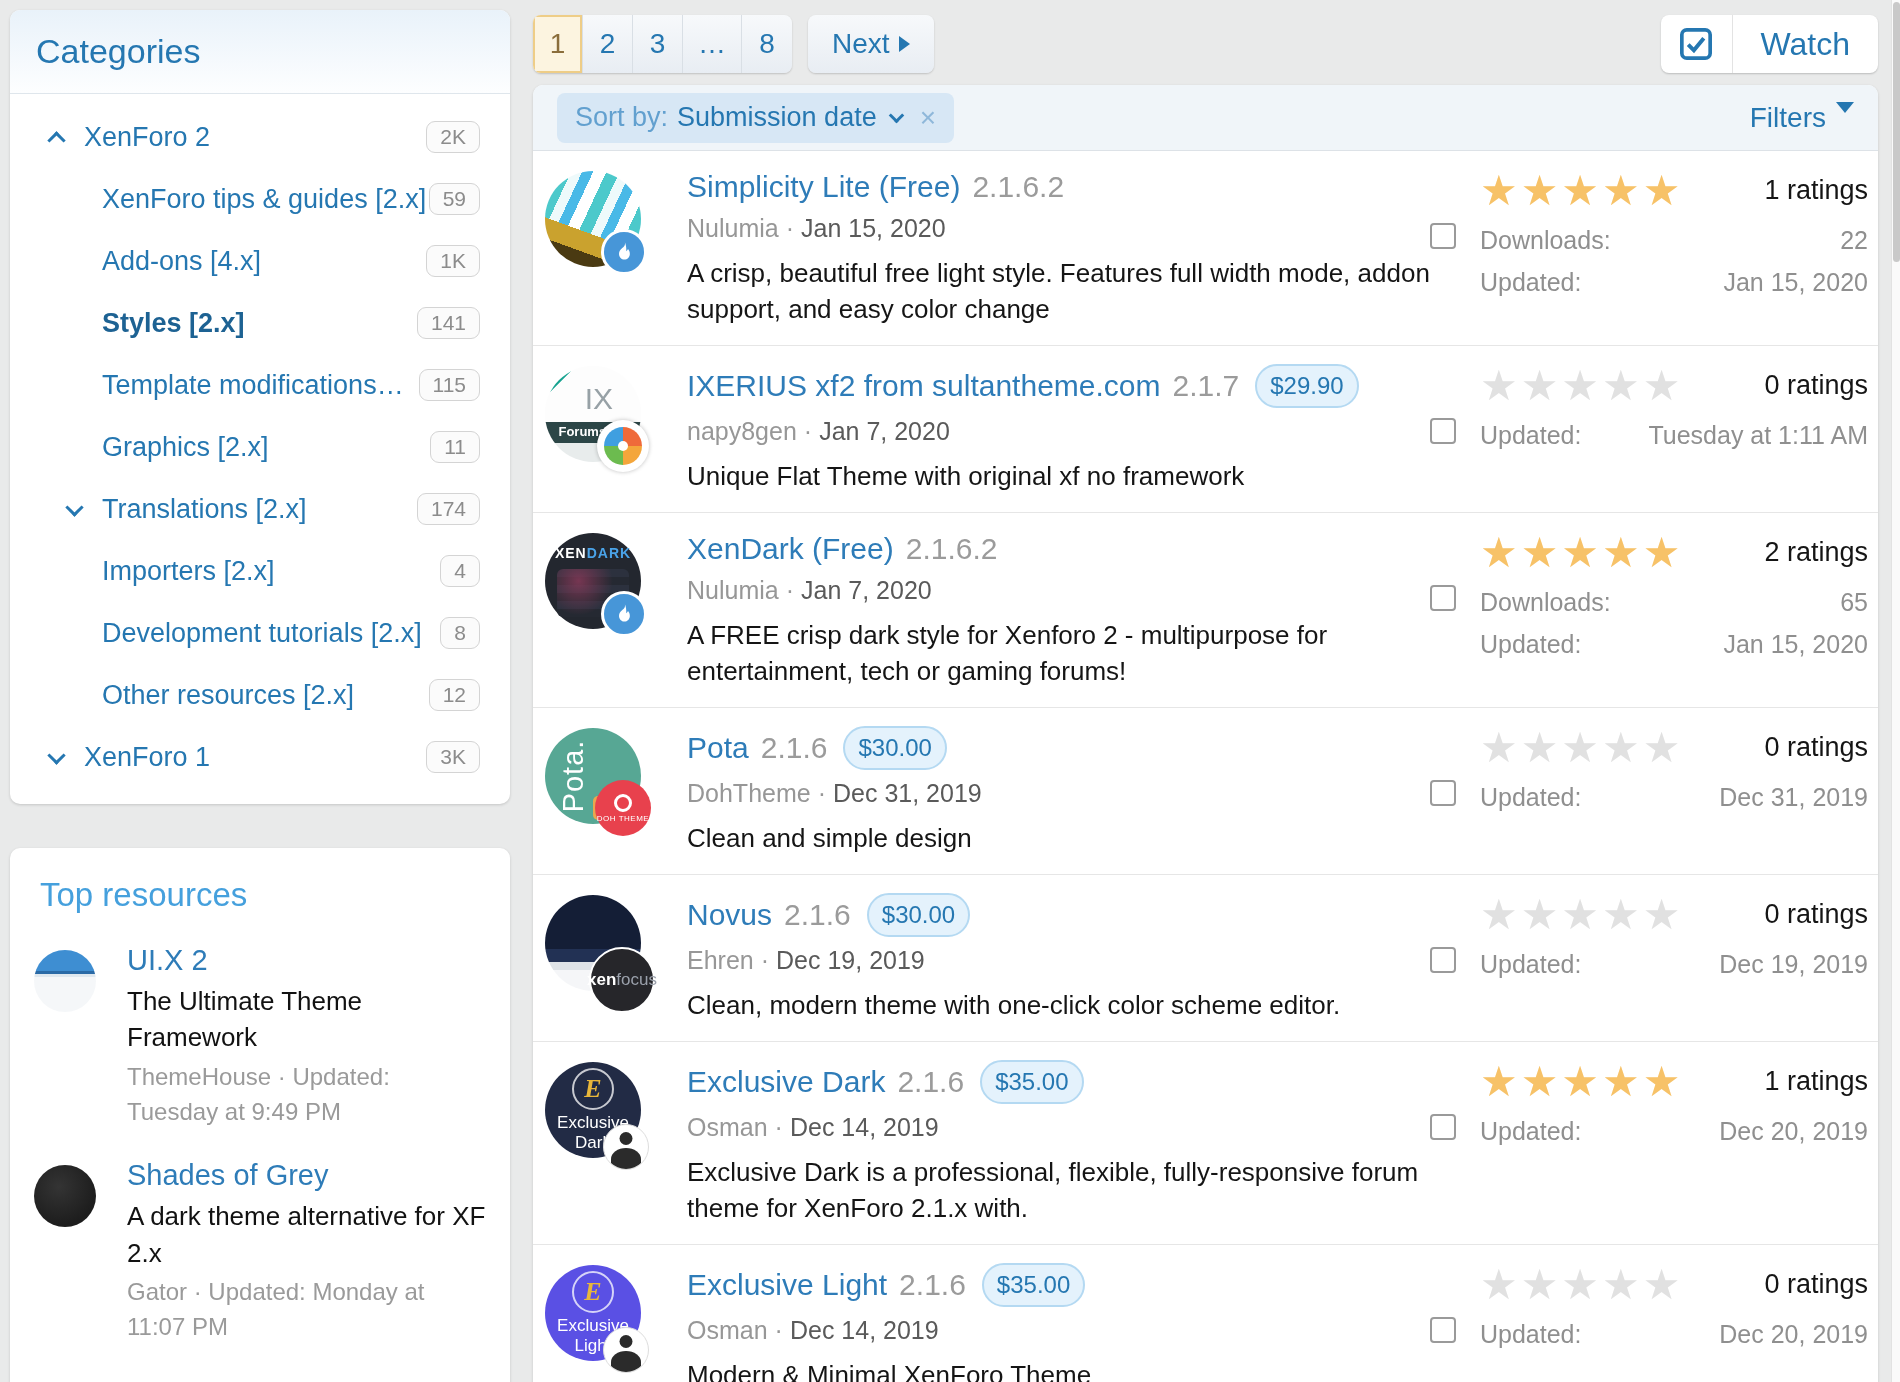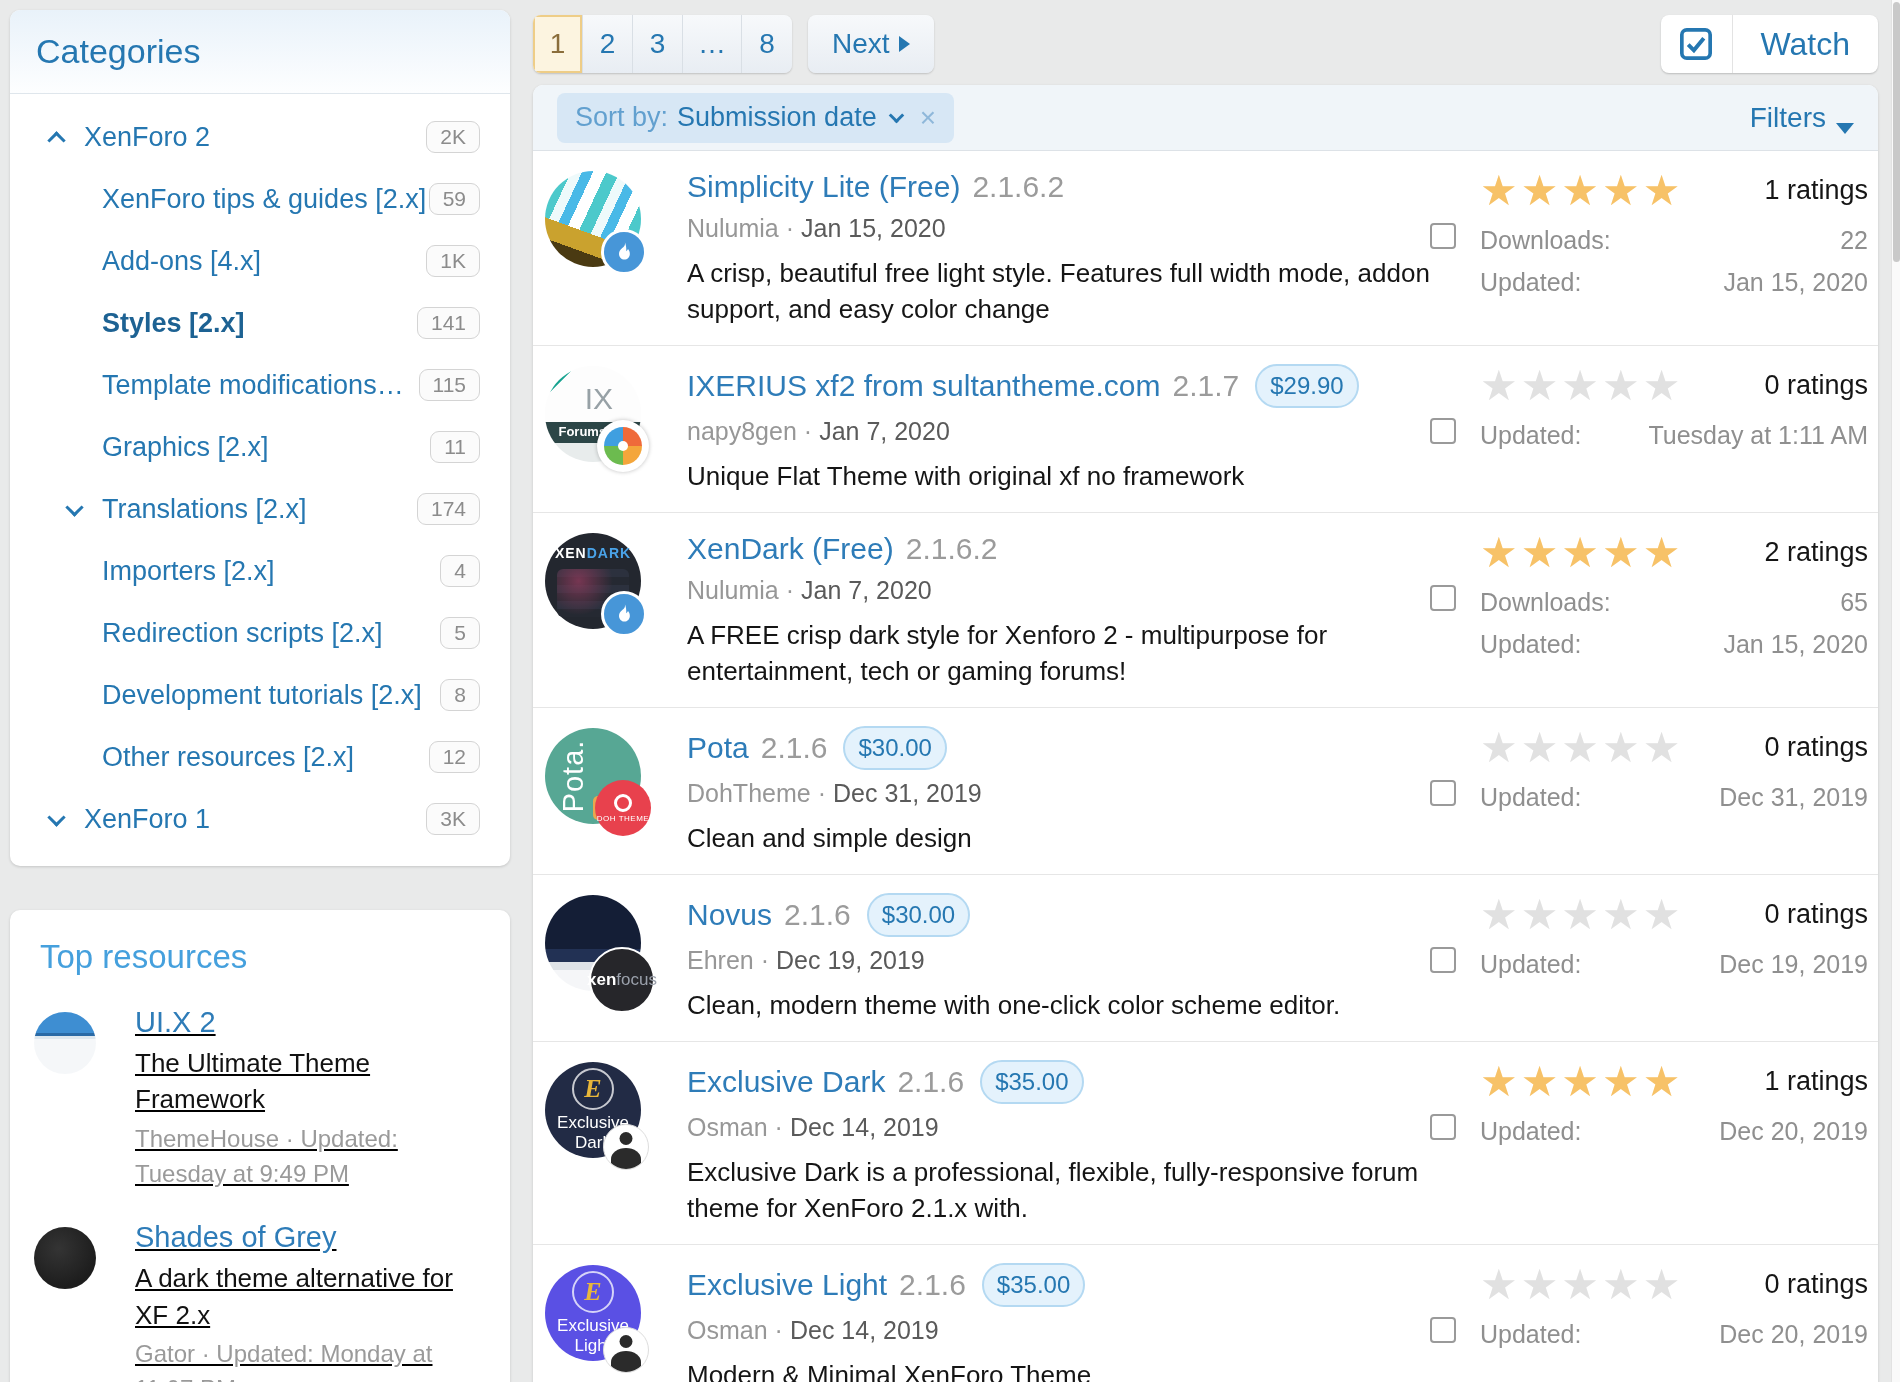--- a/index.html
+++ b/index.html
@@ -26,21 +26,21 @@
   .cat-label { white-space:nowrap; overflow:hidden; text-overflow:ellipsis; }
   .cbadge { margin-left:auto; flex:none; border:1px solid #d4d4d4; background:#fbfbfb; color:#8c8c8c;
     border-radius:9px; padding:3px 13px; font-size:21px; }
 
   .top-panel { margin-top:44px; padding:24px 24px 30px; }
   .top-title { font-size:33px; color:#45a0dd; margin:4px 0 30px 6px; }
   .top-item { display:flex; margin-bottom:30px; }
   .top-avatar { width:62px; height:62px; border-radius:50%; flex:none; margin-top:6px; }
   .tav-uix { background:linear-gradient(180deg,#3e8ed2 0 34%,#2a6aa6 34% 39%,#dfe8ef 39% 44%,#f5f7f9 44%); }
   .tav-shades { background:radial-gradient(circle at 40% 35%, #343434 0, #1d1d1d 70%); }
-  .top-body { margin-left:39px; min-width:0;text-decoration:underline; }
+  .top-body { margin-left:31px; min-width:0; }
   .top-link { font-size:29px; color:#2e7cb8; cursor:pointer; }
   .top-tagline { font-size:26px; color:#121212; margin-top:6px; line-height:1.4; }
   .top-meta { font-size:24px; color:#9a9a9a; margin-top:4px; line-height:1.45; }
 
   
   .main { position:absolute; left:533px; top:15px; width:1345px; }
   .topbar { display:flex; height:58px; align-items:stretch; }
   .pg-group { display:flex; border-radius:8px; overflow:hidden; box-shadow:0 1px 2px rgba(0,0,0,.18); }
   .pg { min-width:50px; padding:0 15px; display:flex; align-items:center; justify-content:center;
     font-size:28px; color:#2577b1; background:linear-gradient(180deg,#f7f9fb,#e8edf3);
@@ -58,21 +58,21 @@
   .watch-label { padding:0 28px; display:flex; align-items:center; color:#2577b1; font-size:32px; }
 
   .list-panel { margin-top:12px; background:#fff; border-radius:10px; box-shadow:0 1px 3px rgba(0,0,0,.16); overflow:hidden; }
   .filter-strip { height:66px; background:#f0f5f9; border-bottom:1px solid #dde2e7; display:flex; align-items:center; padding:0 24px; }
   .sort-chip { display:flex; align-items:center; background:#d7e7f5; border-radius:8px; padding:9px 18px; font-size:27px; cursor:pointer; }
   .sort-prefix { color:#62a0cf; margin-right:9px; }
   .sort-value { color:#2577b1; }
   .chev-sm { display:inline-block; width:11px; height:11px; border-right:3px solid #2577b1; border-bottom:3px solid #2577b1;
     transform:rotate(45deg); margin:-4px 4px 0 14px; }
   .sort-close { color:#8fb8da; font-size:28px; margin-left:14px; cursor:pointer; }
-  .filters-toggle { margin-left:auto; display:flex; align-items:flex-end; color:#2577b1; font-size:28px; cursor:pointer; }
+  .filters-toggle { margin-left:auto; display:flex; align-items:flex-start; color:#2577b1; font-size:28px; cursor:pointer; }
   .caret-down { width:0; height:0; border-left:9px solid transparent; border-right:9px solid transparent;
     border-top:11px solid #2577b1; margin-left:10px; }
 
   
   .res-row { display:flex; padding:18px 10px 18px 12px; border-bottom:1px solid #e6e6e6; position:relative; }
   .res-row:last-child { border-bottom:none; }
   .avatar { width:96px; height:96px; border-radius:50%; position:relative; flex:none; margin-top:2px; }
   .res-main { flex:1; margin-left:46px; min-width:0; padding-right:16px; }
   .title-line { display:flex; align-items:center; line-height:36px; }
   .res-title { font-size:30px; color:#2e7cb8; cursor:pointer; white-space:nowrap; }
@@ -204,27 +204,20 @@
     <span class="chev-slot">
             <span class="chev none"></span>
           </span>
     <span class="cat-label">Importers [2.x]</span>
     <span class="cbadge">4</span>
   </div>
         <div class="cat-item lv1">
     <span class="chev-slot">
             <span class="chev none"></span>
           </span>
-    <span class="cat-label">Redirection scripts [2.x]</span>
-    <span class="cbadge">5</span>
-  </div>
-        <div class="cat-item lv1">
-    <span class="chev-slot">
-            <span class="chev none"></span>
-          </span>
     <span class="cat-label">Development tutorials [2.x]</span>
     <span class="cbadge">8</span>
   </div>
         <div class="cat-item lv1">
     <span class="chev-slot">
             <span class="chev none"></span>
           </span>
     <span class="cat-label">Other resources [2.x]</span>
     <span class="cbadge">12</span>
   </div>

